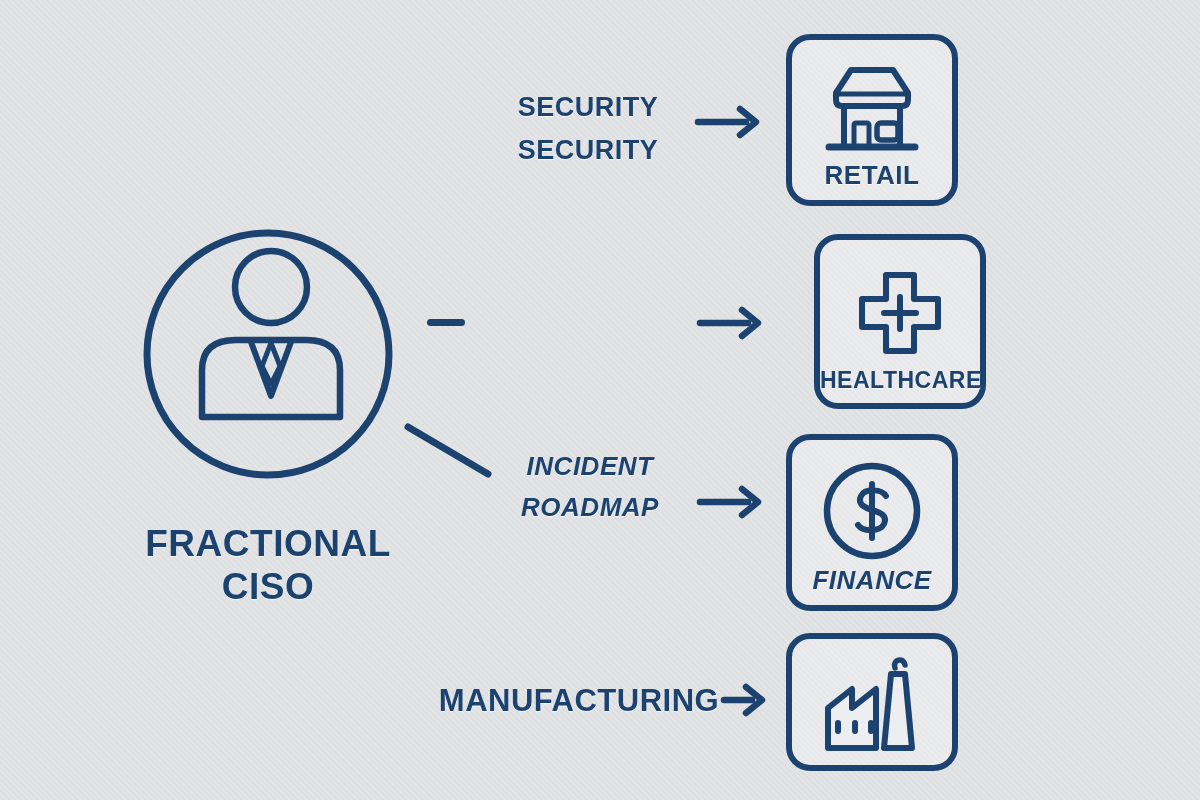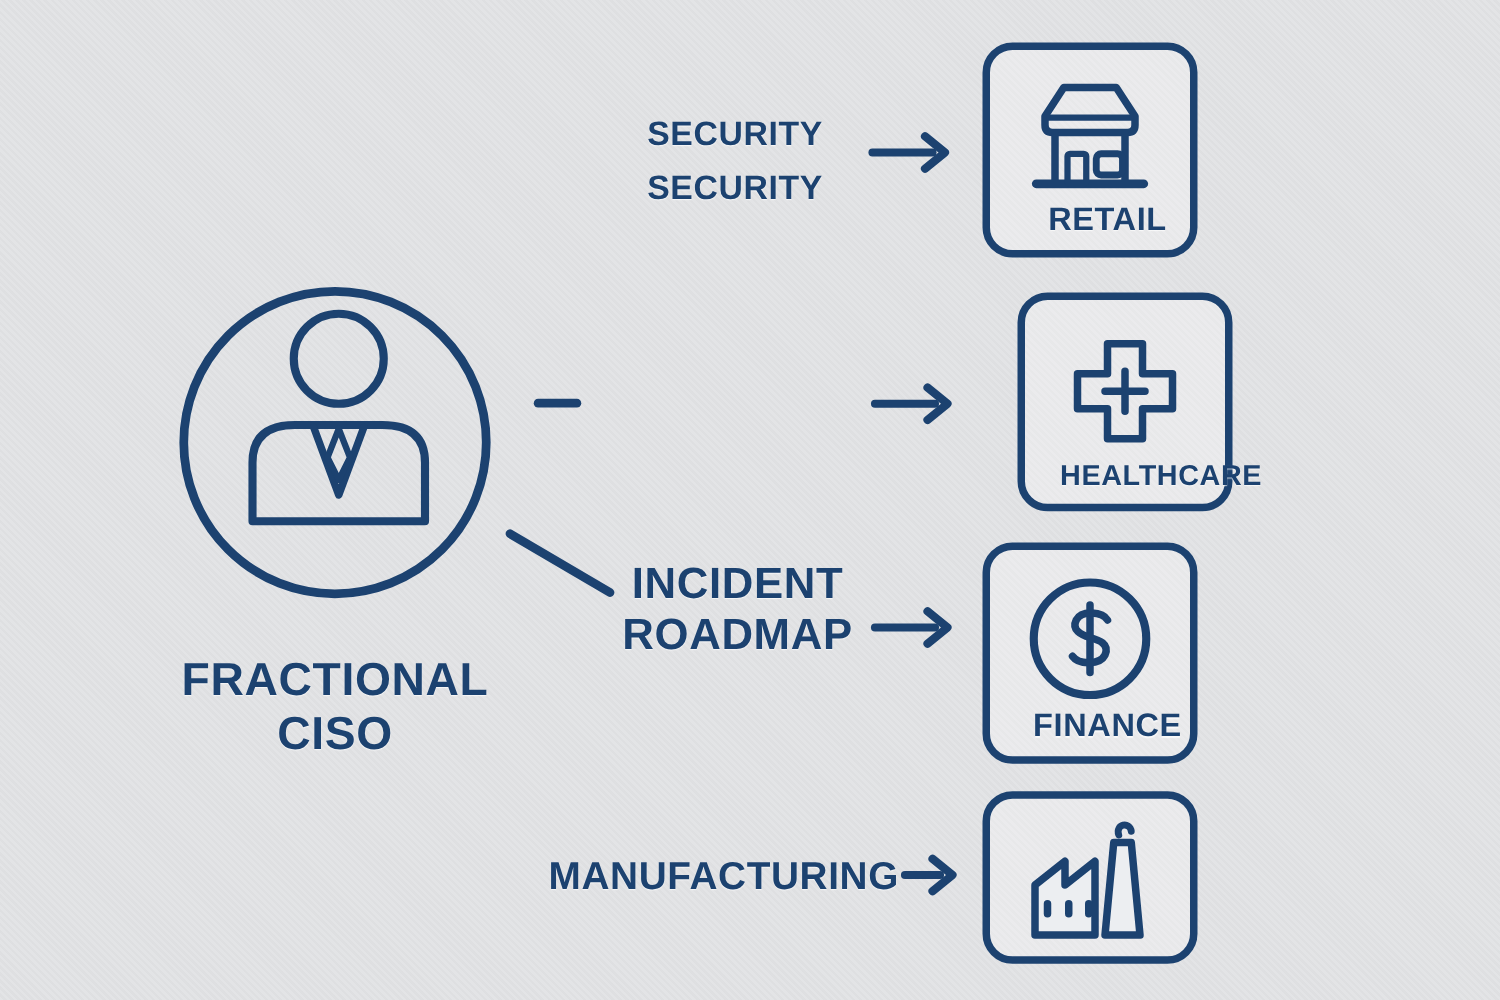--- a/index.html
+++ b/index.html
@@ -33,21 +33,21 @@
     white-space:nowrap;
   }
 
   
   .person-badge{position:absolute;left:138px;top:224px;}
   .center-label{left:108px;top:494px;width:320px;font-size:37px;line-height:43px;margin-top:28px;}
 
   
   .svc-security{left:478px;top:86px;width:220px;font-size:27px;line-height:43px;}
   .svc-compliance{left:472px;top:305px;width:220px;font-size:31px;line-height:36px;}
-  .svc-incident{left:480px;top:446px;width:220px;font-size:35px;line-height:41px;}
+  .svc-incident{left:480px;top:446px;width:220px;font-size:26px;line-height:41px;font-style:italic;}
   .svc-manufacturing{left:434px;top:684px;width:290px;font-size:31px;line-height:34px;}
 
   
   .dash{
     position:absolute;left:427px;top:319px;width:38px;height:7px;
     background:var(--ink);border-radius:4px;
   }
   .diag{position:absolute;left:400px;top:420px;}
 
   .arrow{position:absolute;}
@@ -58,34 +58,33 @@
 
   
   .box{
     position:absolute;left:786px;width:172px;
     border:6px solid var(--ink);
     border-radius:24px;
     background:rgba(255,255,255,0.28);
   }
   .box-retail{top:34px;height:172px;}
   .box-healthcare{top:234px;height:175px;margin-left:28px;}
-  .box-finance{top:434px;height:177px;}
+  .box-finance{top:434px;height:177px;font-style:italic;}
   .box-factory{top:633px;height:138px;}
   .box-icon{position:absolute;left:50%;transform:translateX(-50%);}
   .box-retail .box-icon{top:22px;}
   .box-healthcare .box-icon{top:21px;}
   .box-finance .box-icon{top:19px;}
   .box-factory .box-icon{top:17px;}
   .box-label{
     position:absolute;left:0;right:0;bottom:9px;
     color:var(--ink);font-weight:700;text-align:center;
     letter-spacing:0.5px;
     text-shadow:0 1px 1px rgba(255,255,255,0.75);
     white-space:nowrap;
-    padding-left:28px;
   }
   .box-retail .box-label{font-size:26px;}
   .box-healthcare .box-label{font-size:23px;}
   .box-finance .box-label{font-size:26px;}
 </style>
 </head>
 <body>
 
 <div class="canvas">
 

